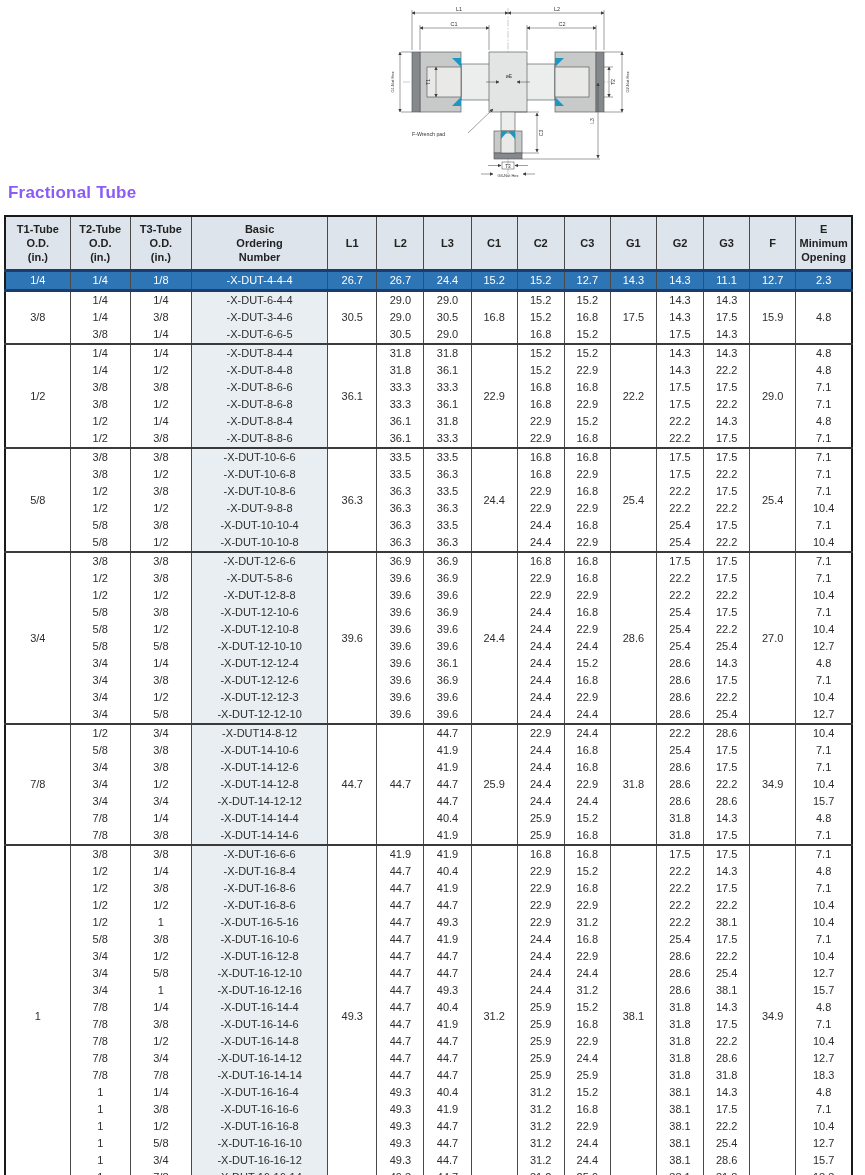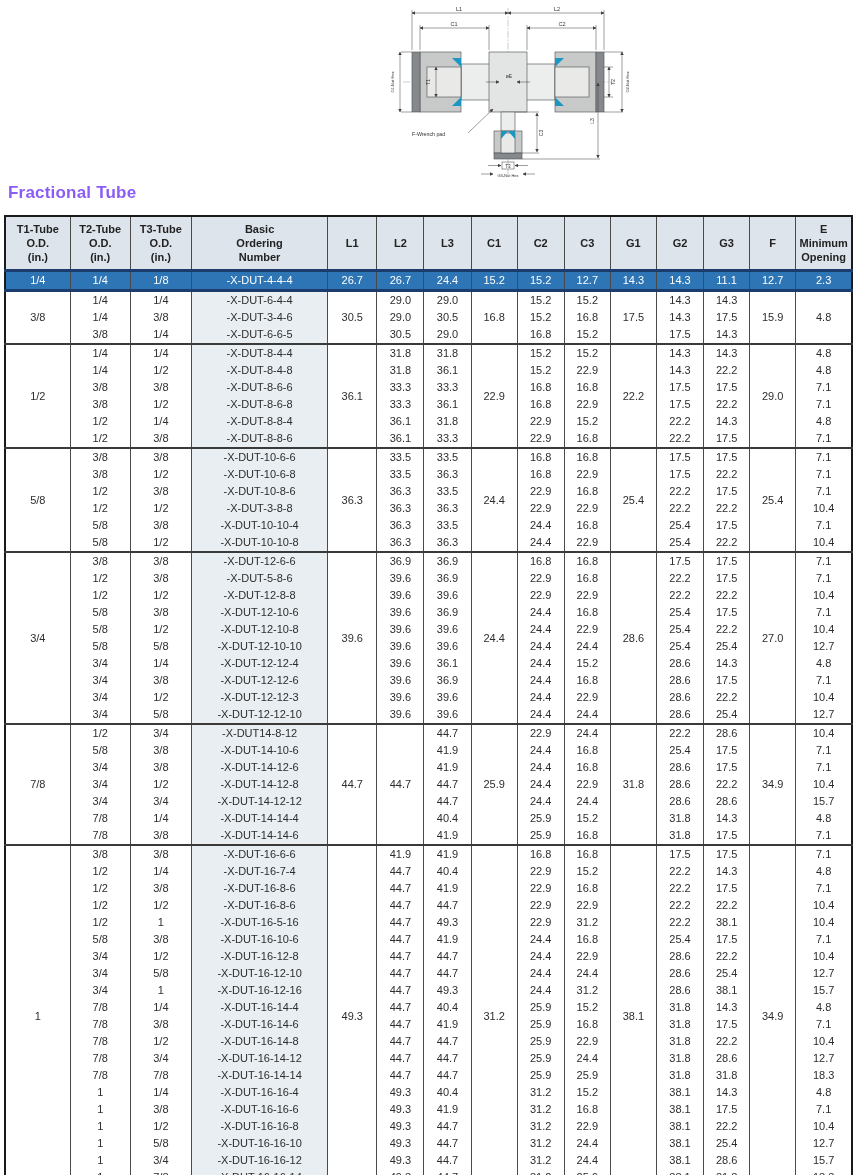--- a/index.html
+++ b/index.html
@@ -332,21 +332,21 @@
           <td>33.5</td>
           <td>22.9</td>
           <td>16.8</td>
           <td>22.2</td>
           <td>17.5</td>
           <td>7.1</td>
         </tr>
         <tr>
           <td>1/2</td>
           <td>1/2</td>
-          <td class="c-order">-X-DUT-3-8-8</td>
+          <td class="c-order">-X-DUT-9-8-8</td>
           <td>36.3</td>
           <td>36.3</td>
           <td>22.9</td>
           <td>22.9</td>
           <td>22.2</td>
           <td>22.2</td>
           <td>10.4</td>
         </tr>
         <tr>
           <td>5/8</td>
@@ -593,21 +593,21 @@
           <td>16.8</td>
           <td rowspan="20" class="mg">38.1</td>
           <td>17.5</td>
           <td>17.5</td>
           <td rowspan="20" class="mg">34.9</td>
           <td>7.1</td>
         </tr>
         <tr>
           <td>1/2</td>
           <td>1/4</td>
-          <td class="c-order">-X-DUT-16-7-4</td>
+          <td class="c-order">-X-DUT-16-8-4</td>
           <td>44.7</td>
           <td>40.4</td>
           <td>22.9</td>
           <td>15.2</td>
           <td>22.2</td>
           <td>14.3</td>
           <td>4.8</td>
         </tr>
         <tr>
           <td>1/2</td>

